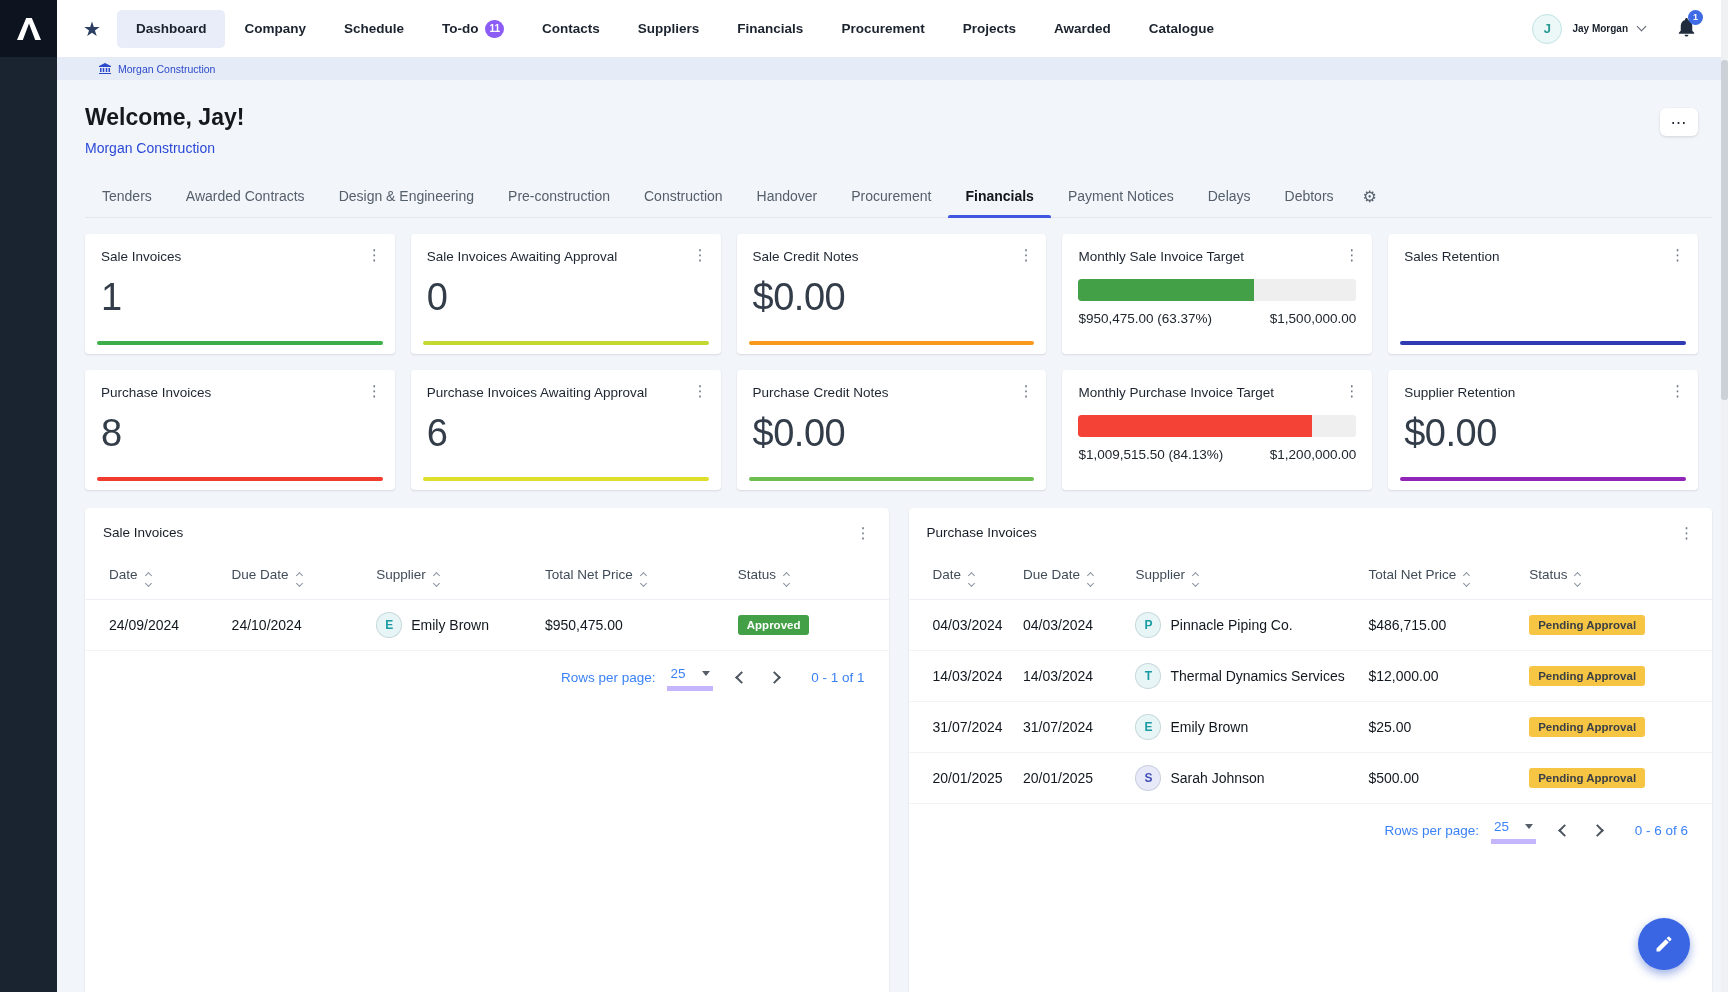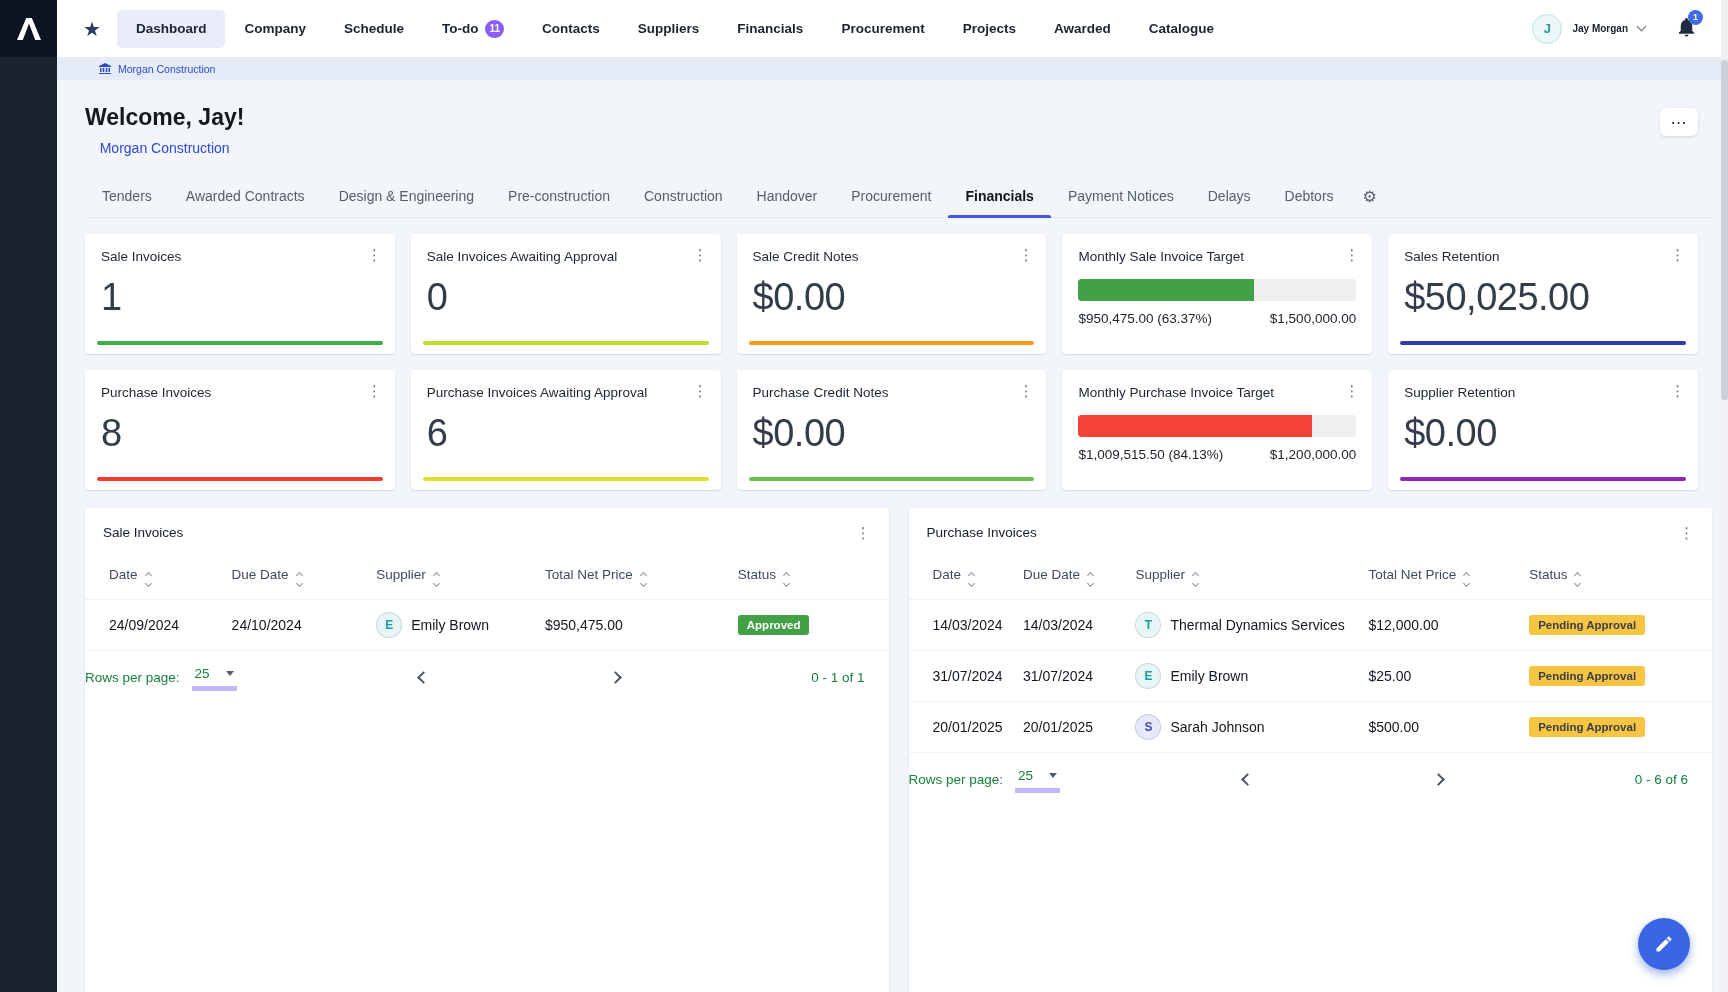--- a/index.html
+++ b/index.html
@@ -32,21 +32,21 @@
   .bell-badge { position:absolute; top:-5px; right:-5px; width:15px; height:15px; border-radius:50%;
                 background:#3f6be4; color:#fff; font-size:9px; font-weight:700;
                 display:flex; align-items:center; justify-content:center; }
 
   
   .breadcrumb { height:23px; background:#e6ecf7; display:flex; align-items:center; gap:7px; padding-left:42px; flex-shrink:0; }
   .breadcrumb-text { font-size:10.5px; color:#2c49c9; font-weight:500; cursor:pointer; }
 
   
   .content { flex:1; min-height:0; padding:24px 16px 0 28px; display:flex; flex-direction:column; }
-  .content-top { display:flex; justify-content:space-between; align-items:flex-start; padding-right:14px;text-align:center; }
+  .content-top { display:flex; justify-content:space-between; align-items:flex-start; padding-right:14px; }
   .welcome { font-size:23px; font-weight:700; color:#15181c; }
   .company-link { font-size:14px; color:#2b49d8; margin-top:9px; cursor:pointer; }
   .more-btn { width:38px; height:28px; background:#fff; border-radius:6px; box-shadow:0 1px 3px rgba(10,20,40,.14);
               display:flex; align-items:center; justify-content:center; font-size:16px; color:#1d2430;
               letter-spacing:1px; cursor:pointer; margin-top:4px; }
 
   .tabs { display:flex; align-items:center; margin-top:20px; border-bottom:1px solid #e4e8ee; padding-right:14px; }
   .tab { padding:12px 17px 13px; font-size:14px; color:#555f6b; cursor:pointer; position:relative; white-space:nowrap; }
   .tab.active { color:#12161c; font-weight:700; }
   .tab.active::after { content:""; position:absolute; left:0; right:0; bottom:-1px; height:3px;
@@ -80,22 +80,22 @@
   tbody tr { cursor:pointer; }
   .sort { display:inline-flex; flex-direction:column; gap:3px; margin-left:8px; vertical-align:1px; }
   .sort i { width:5px; height:5px; border-left:1.4px solid #8a93a0; border-top:1.4px solid #8a93a0; display:block; }
   .sort .up { transform:rotate(45deg); }
   .sort .dn { transform:rotate(225deg); }
   .supplier-cell { display:flex; align-items:center; gap:9px; }
   .avatar { width:26px; height:26px; border-radius:50%; border:1px solid rgba(30,60,70,.15); flex-shrink:0;
             font-size:12px; font-weight:600; display:flex; align-items:center; justify-content:center; }
   .badge { display:inline-block; padding:4px 9px; border-radius:3px; font-size:11.5px; font-weight:700; }
 
-  .pagination { display:flex; align-items:center; justify-content:space-between; gap:24px;
-                padding:13px 24px 13px 0; font-size:13.5px; color:#15803d; }
+  .pagination { display:flex; align-items:center; justify-content:flex-end; gap:24px;
+                padding:13px 24px 13px 0; font-size:13.5px; color:#3b82f6; }
   .rpp { display:flex; align-items:center; gap:12px; }
   .select { display:flex; align-items:center; gap:16px; border-bottom:5px solid #c4b5fd;
             padding:2px 3px 5px; cursor:pointer; }
   .caret { width:0; height:0; border-left:4.5px solid transparent; border-right:4.5px solid transparent;
            border-top:5px solid #555e68; }
   .chevron { width:9px; height:9px; border-left:2px solid #4c555f; border-bottom:2px solid #4c555f;
              display:inline-block; cursor:pointer; }
   .chevron.left { transform:rotate(45deg); }
   .chevron.right { transform:rotate(-135deg); }
   .pag-range { min-width:62px; text-align:right; }
@@ -232,21 +232,20 @@
             <div class="pt-fill" style="background: rgb(67, 160, 71); width: 63.37%;"></div>
           </div>
           <div class="pt-labels">
             <span>$950,475.00 (63.37%)</span>
             <span>$1,500,000.00</span>
           </div>
         </div>
         <div class="card">
           <div class="card-title">Sales Retention</div>
           <span class="kebab">⋮</span>
-          <div class="card-value">$50,025.00</div>
           <div class="card-bar" style="background: rgb(46, 59, 179);"></div>
         </div>
       </div>
 
       <div class="cards">
         <div class="card">
           <div class="card-title">Purchase Invoices</div>
           <span class="kebab">⋮</span>
           <div class="card-value">8</div>
           <div class="card-bar" style="background: rgb(242, 59, 47);"></div>
@@ -383,20 +382,32 @@
                       <i class="dn"></i>
                     </span></th>
                 <th><span>Status</span><span class="sort">
                       <i class="up"></i>
                       <i class="dn"></i>
                     </span></th>
               </tr>
             </thead>
             <tbody>
               <tr>
+                <td>04/03/2024</td>
+                <td>04/03/2024</td>
+                <td>
+                    <div class="supplier-cell">
+                  <span class="avatar" style="background: rgb(231, 245, 246); color: rgb(25, 156, 163);">P</span>
+                  <span>Pinnacle Piping Co.</span>
+                </div>
+                  </td>
+                <td>$486,715.00</td>
+                <td><span class="badge" style="background: rgb(246, 197, 68); color: rgb(58, 63, 69);">Pending Approval</span></td>
+              </tr>
+              <tr>
                 <td>14/03/2024</td>
                 <td>14/03/2024</td>
                 <td>
                     <div class="supplier-cell">
                   <span class="avatar" style="background: rgb(231, 245, 246); color: rgb(25, 156, 163);">T</span>
                   <span>Thermal Dynamics Services</span>
                 </div>
                   </td>
                 <td>$12,000.00</td>
                 <td><span class="badge" style="background: rgb(246, 197, 68); color: rgb(58, 63, 69);">Pending Approval</span></td>

